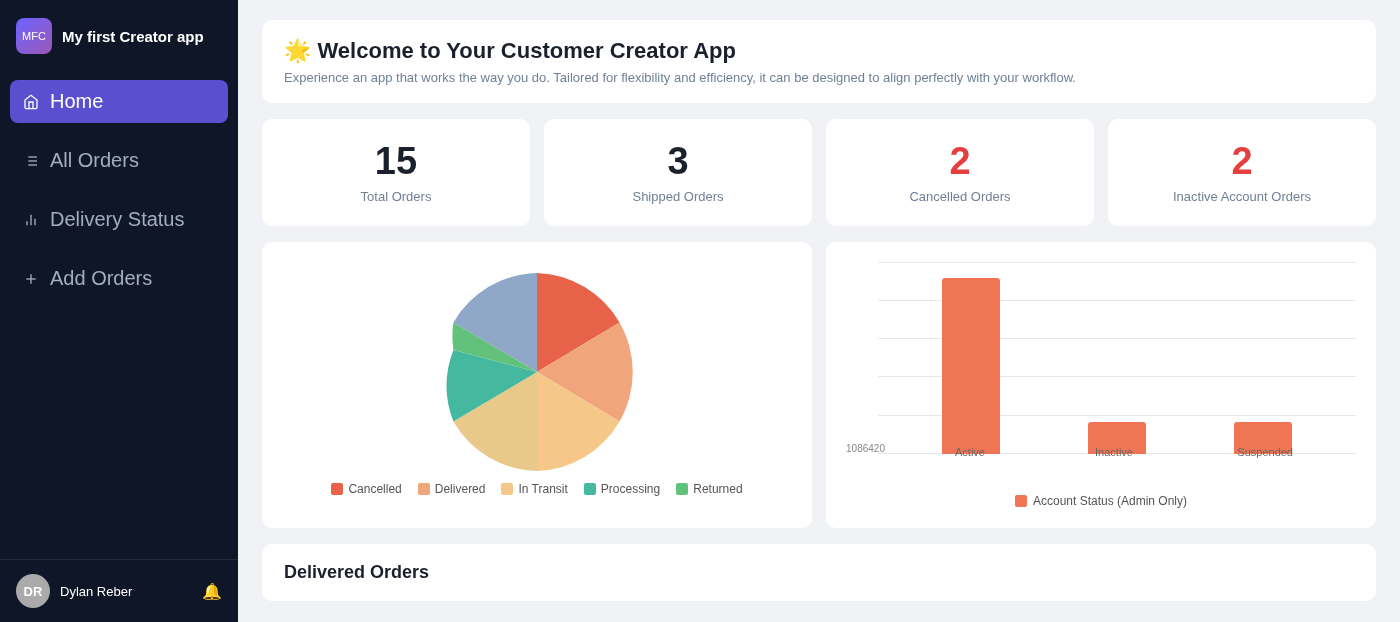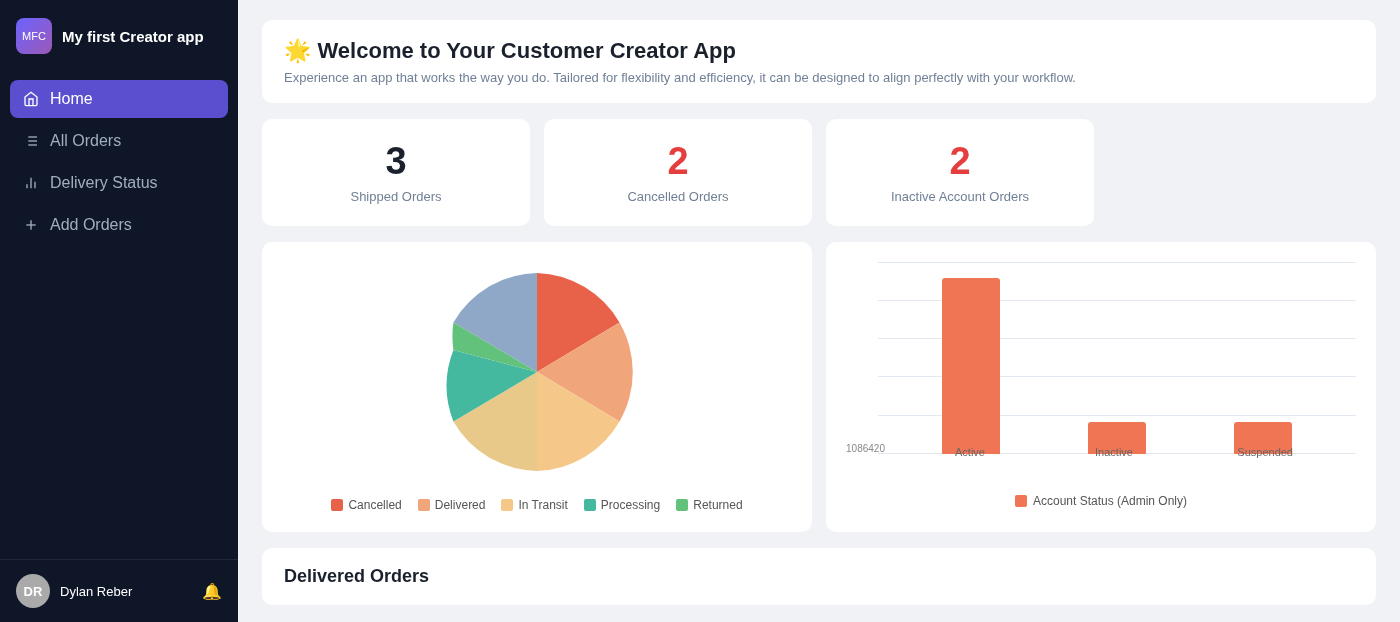--- a/index.html
+++ b/index.html
@@ -34,23 +34,23 @@
     }
     .sidebar-nav {
       flex: 1;
       padding: 8px 10px;
     }
     .sidebar-nav-item {
       display: flex; align-items: center; gap: 10px;
       padding: 10px 12px;
       border-radius: 8px;
       cursor: pointer;
-      font-size: 16px;
+      font-size: 20px;
       color: #a0aec0;
-      margin-bottom: 4px;
+      margin-bottom: 16px;
       transition: background 0.15s;
     }
     .sidebar-nav-item.active {
       background: #5a4fcf;
       color: #fff;
     }
     .sidebar-nav-item .nav-icon {
       width: 18px; height: 18px; flex-shrink: 0;
       display: flex; align-items: center; justify-content: center;
     }
@@ -130,21 +130,20 @@
     }
 
     
     .pie-container {
       display: flex; flex-direction: column; align-items: center;
     }
     .pie-svg { width: 220px; height: 220px; }
     .pie-legend {
       display: flex; flex-wrap: wrap; gap: 10px 16px;
       justify-content: center;
-      margin-top: 16px;
     }
     .legend-item {
       display: flex; align-items: center; gap: 5px;
       font-size: 12px; color: #555;
     }
     .legend-dot {
       width: 12px; height: 12px; border-radius: 2px; flex-shrink: 0;
     }
 
     
@@ -224,20 +223,24 @@
 
 <div class="main">
 
   <div class="welcome-section">
     <div class="welcome-title">🌟 Welcome to Your Customer Creator App</div>
     <div class="welcome-subtitle">Experience an app that works the way you do. Tailored for flexibility and efficiency, it can be designed to align perfectly with your workflow.</div>
   </div>
 
   <div class="stats-grid">
     <div class="stat-card">
+      <div class="stat-number">15</div>
+      <div class="stat-label">Total Orders</div>
+    </div>
+    <div class="stat-card">
       <div class="stat-number">3</div>
       <div class="stat-label">Shipped Orders</div>
     </div>
     <div class="stat-card">
       <div class="stat-number red">2</div>
       <div class="stat-label">Cancelled Orders</div>
     </div>
     <div class="stat-card">
       <div class="stat-number red">2</div>
       <div class="stat-label">Inactive Account Orders</div>

